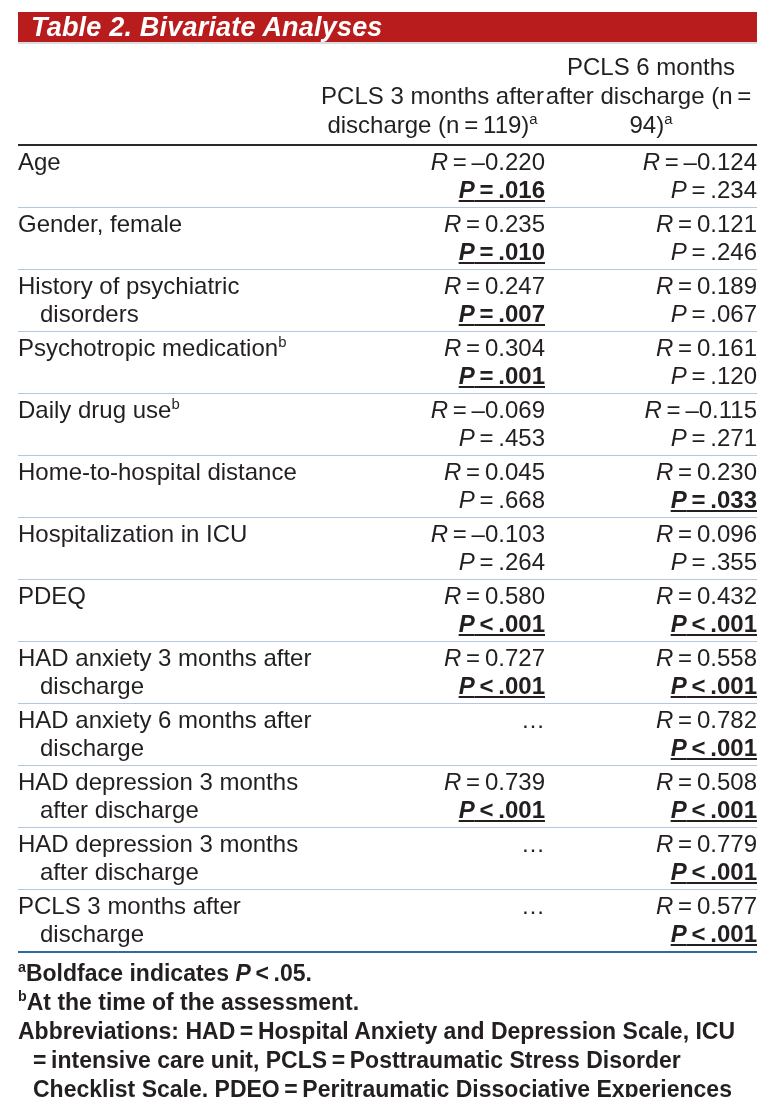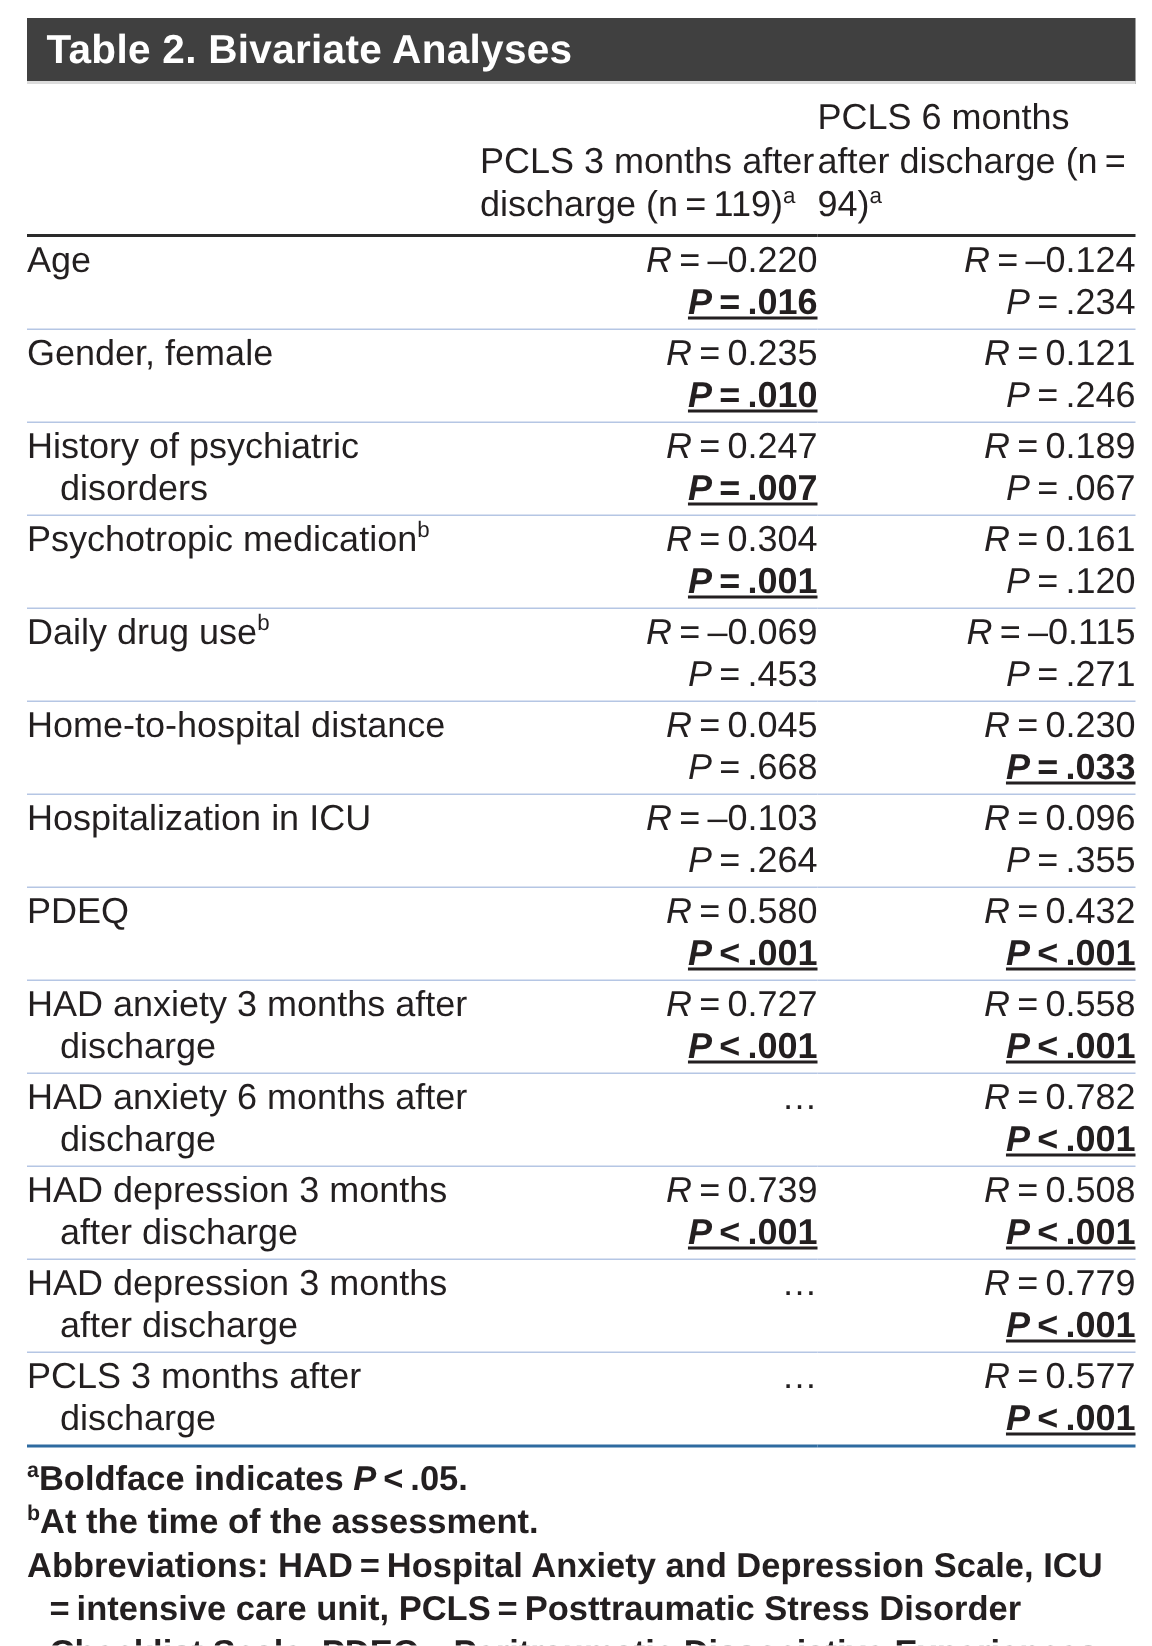--- a/index.html
+++ b/index.html
@@ -4,28 +4,28 @@
 <style>
   html,body{margin:0;padding:0;}
   body{
     width:768px;height:1097px;background:#ffffff;
     font-family:"Liberation Sans",sans-serif;color:#231F20;
     position:relative;overflow:hidden;
     -webkit-font-smoothing:antialiased;
   }
   .sheet{position:absolute;left:18px;top:12px;width:739px;}
   .titlebar{
-    background:#404040;height:44px;display:flex;align-items:center;
-    padding-left:13px;box-sizing:border-box;border-bottom:2px solid #DCDCDC;
+    background:#b91c1c;height:32px;display:flex;align-items:center;
+    padding-left:13px;box-sizing:border-box;border-bottom:2px solid #DCDCDC;font-style:italic;
   }
   .titlebar .t{color:#ffffff;font-weight:700;font-size:27px;letter-spacing:.2px;}
   table{border-collapse:collapse;width:739px;table-layout:fixed;}
   col.c1{width:302px;} col.c2{width:225px;} col.c3{width:212px;}
   thead td{
-    vertical-align:bottom;font-size:24px;line-height:29px;
+    vertical-align:bottom;text-align:center;font-size:24px;line-height:29px;
     padding:8px 0 5px 0;border-bottom:2px solid #2A2A2A;
   }
   tbody td{
     vertical-align:top;font-size:24px;line-height:28px;
     padding:2px 0 3px 0;border-bottom:1px solid #B5C6E4;
   }
   tbody tr:last-child td{border-bottom:2px solid #2E6BA0;}
   td.lbl{padding-left:22px;text-indent:-22px;padding-right:6px;text-align:left;}
   td.val{text-align:right;}
   i{font-style:italic;}

